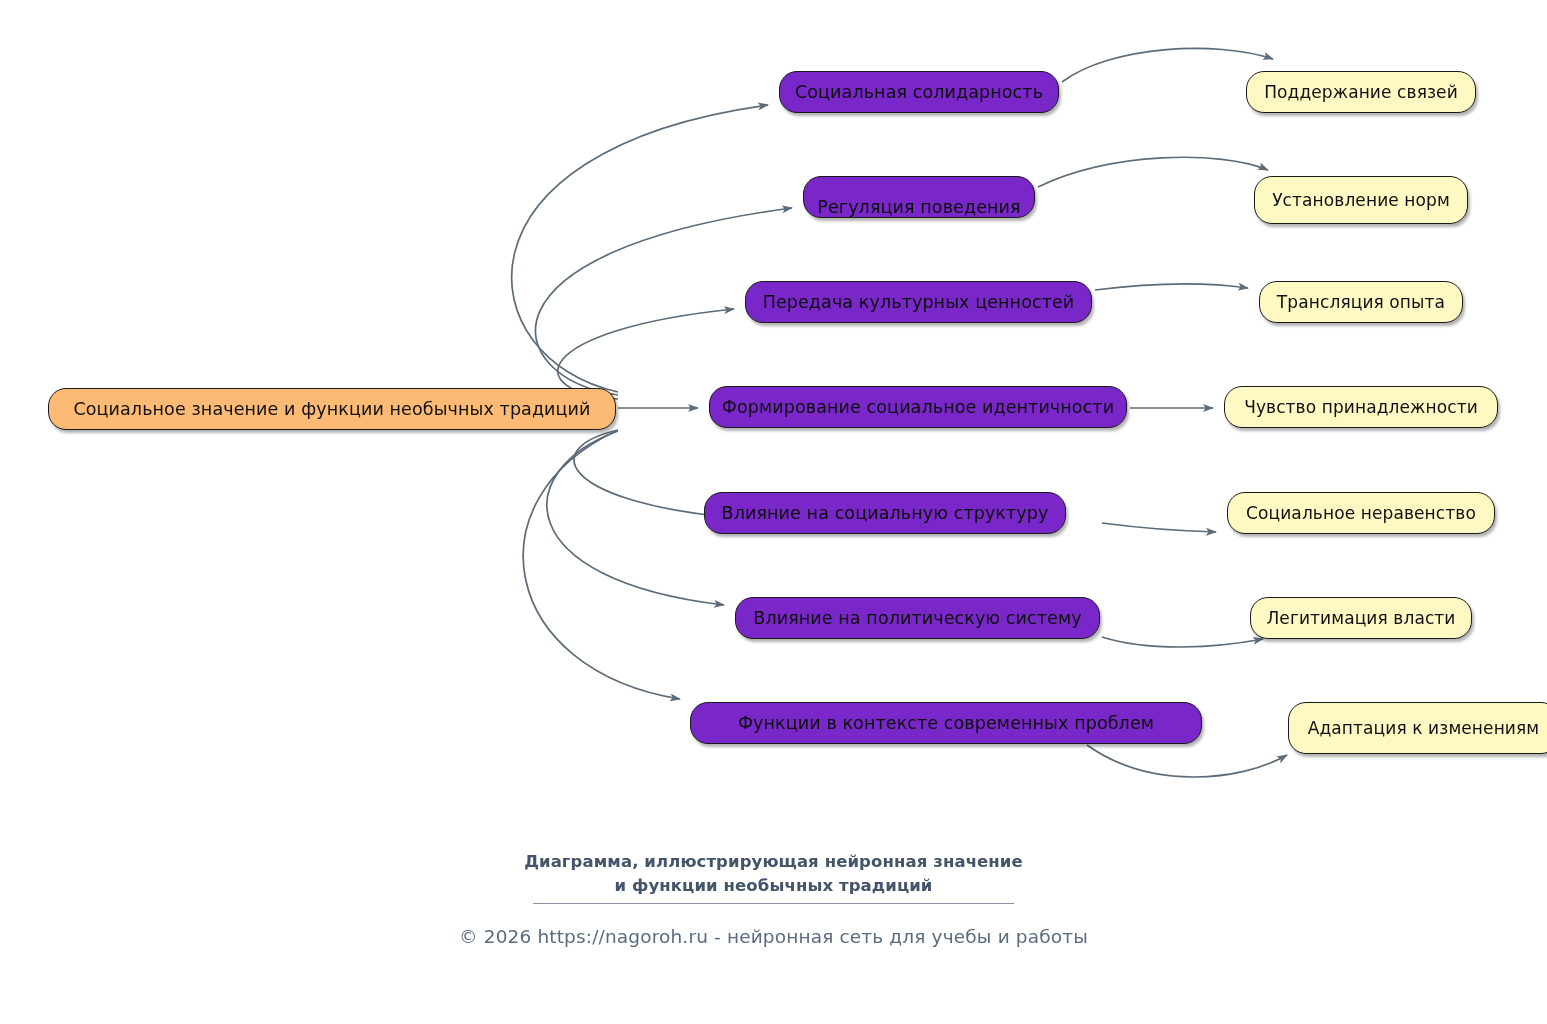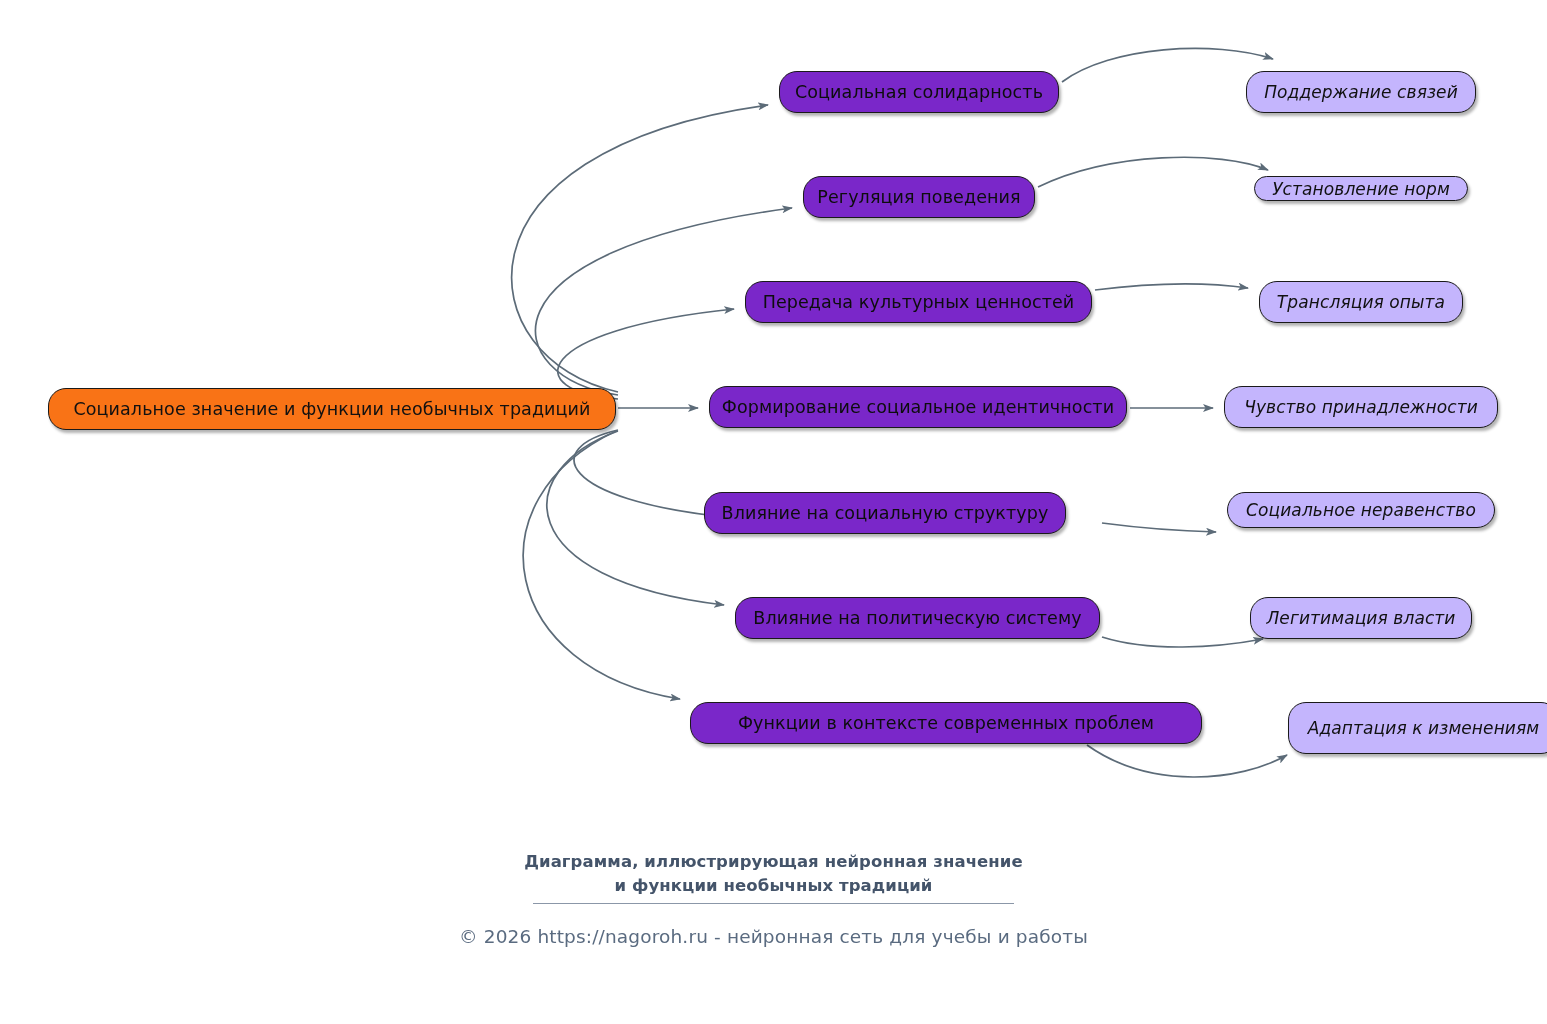--- a/index.html
+++ b/index.html
@@ -29,34 +29,33 @@
     display: flex;
     align-items: center;
     justify-content: center;
     border: 1.4px solid #1a1a1a;
     border-radius: 18px;
     white-space: nowrap;
     box-shadow: 2px 3px 3px rgba(0,0,0,0.30);
     letter-spacing: 0.1px;
   }
   .node-root {
-    background: #f97316;
+    background: #fdba74;
     color: #111111;
     font-size: 17.5px;
   }
   .node-branch {
     background: #7a27c9;
     color: #0d0d0d;
     font-size: 17.5px;
   }
   .node-leaf {
-    background: #c4b5fd;
+    background: #fef9c3;
     color: #111111;
     font-size: 17px;
-    font-style: italic;
   }
   .caption {
     position: absolute;
     left: 0;
     width: 1547px;
     text-align: center;
     color: #44546a;
   }
   .caption-title {
     top: 850px;
@@ -108,21 +107,21 @@
     <path fill="none" stroke="#5c6b78" stroke-width="1.7" marker-end="url(#arrowhead)" d="M 1087,745 C 1150,790 1240,782 1287,755"></path>
   </svg>
 
   <div class="node node-root" style="left: 48px; top: 388px; width: 568px; height: 42px;">
     <span>Социальное значение и функции необычных традиций</span>
   </div>
 
   <div class="node node-branch" style="left: 779px; top: 71px; width: 280px; height: 42px;">
     <span>Социальная солидарность</span>
   </div>
-  <div class="node node-branch" style="left: 803px; top: 176px; width: 232px; height: 42px;">
+  <div class="node node-branch" style="left: 803px; top: 176px; width: 232px; height: 42px; align-items: flex-end;">
     <span>Регуляция поведения</span>
   </div>
   <div class="node node-branch" style="left: 745px; top: 281px; width: 347px; height: 42px; align-items: center;">
     <span>Передача культурных ценностей</span>
   </div>
   <div class="node node-branch" style="left: 709px; top: 386px; width: 418px; height: 42px;">
     <span>Формирование социальное идентичности</span>
   </div>
   <div class="node node-branch" style="left: 704px; top: 492px; width: 362px; height: 42px;">
     <span>Влияние на социальную структуру</span>
@@ -130,30 +129,30 @@
   <div class="node node-branch" style="left: 735px; top: 597px; width: 365px; height: 42px;">
     <span>Влияние на политическую систему</span>
   </div>
   <div class="node node-branch" style="left: 690px; top: 702px; width: 512px; height: 42px;">
     <span>Функции в контексте современных проблем</span>
   </div>
 
   <div class="node node-leaf" style="left: 1246px; top: 71px; width: 230px; height: 42px;">
     <span>Поддержание связей</span>
   </div>
-  <div class="node node-leaf" style="left: 1254px; top: 176px; width: 214px; height: 25px;">
+  <div class="node node-leaf" style="left: 1254px; top: 176px; width: 214px; height: 48px;">
     <span>Установление норм</span>
   </div>
   <div class="node node-leaf" style="left: 1259px; top: 281px; width: 204px; height: 42px;">
     <span>Трансляция опыта</span>
   </div>
   <div class="node node-leaf" style="left: 1224px; top: 386px; width: 274px; height: 42px;">
     <span>Чувство принадлежности</span>
   </div>
-  <div class="node node-leaf" style="left: 1227px; top: 492px; width: 268px; height: 36px;">
+  <div class="node node-leaf" style="left: 1227px; top: 492px; width: 268px; height: 42px;">
     <span>Социальное неравенство</span>
   </div>
   <div class="node node-leaf" style="left: 1250px; top: 597px; width: 222px; height: 42px;">
     <span>Легитимация власти</span>
   </div>
   <div class="node node-leaf" style="left: 1288px; top: 702px; width: 271px; height: 52px;">
     <span>Адаптация к изменениям</span>
   </div>
 
   <div class="caption caption-title">

